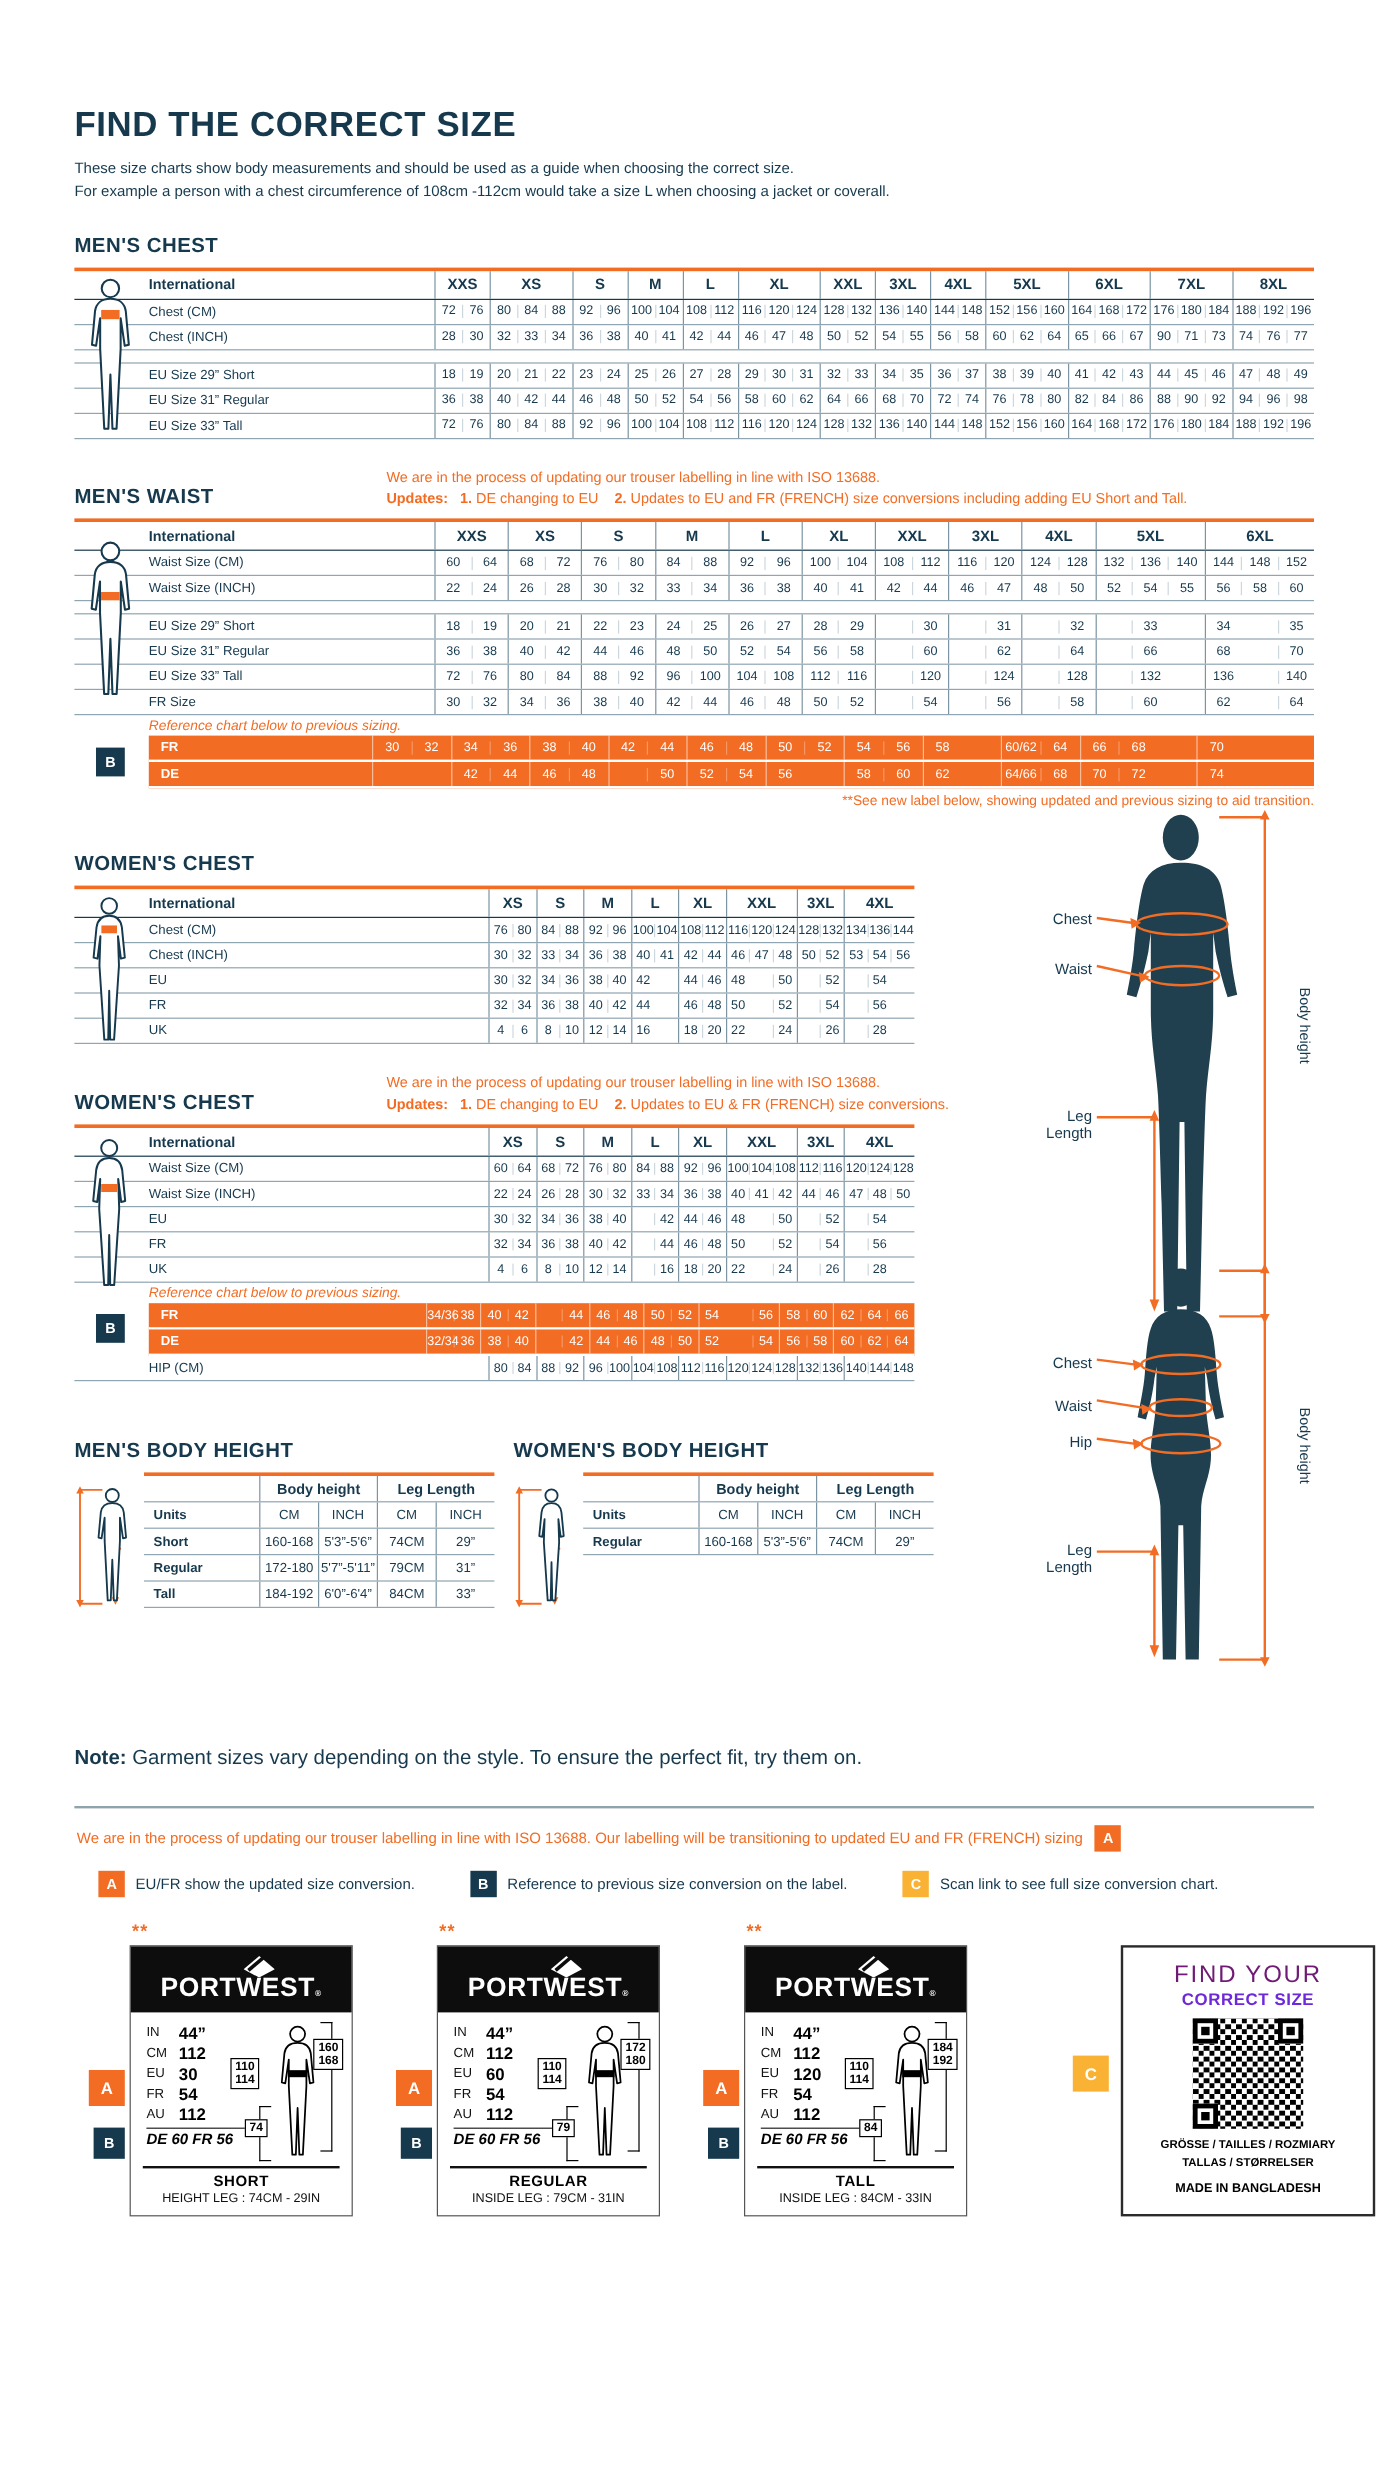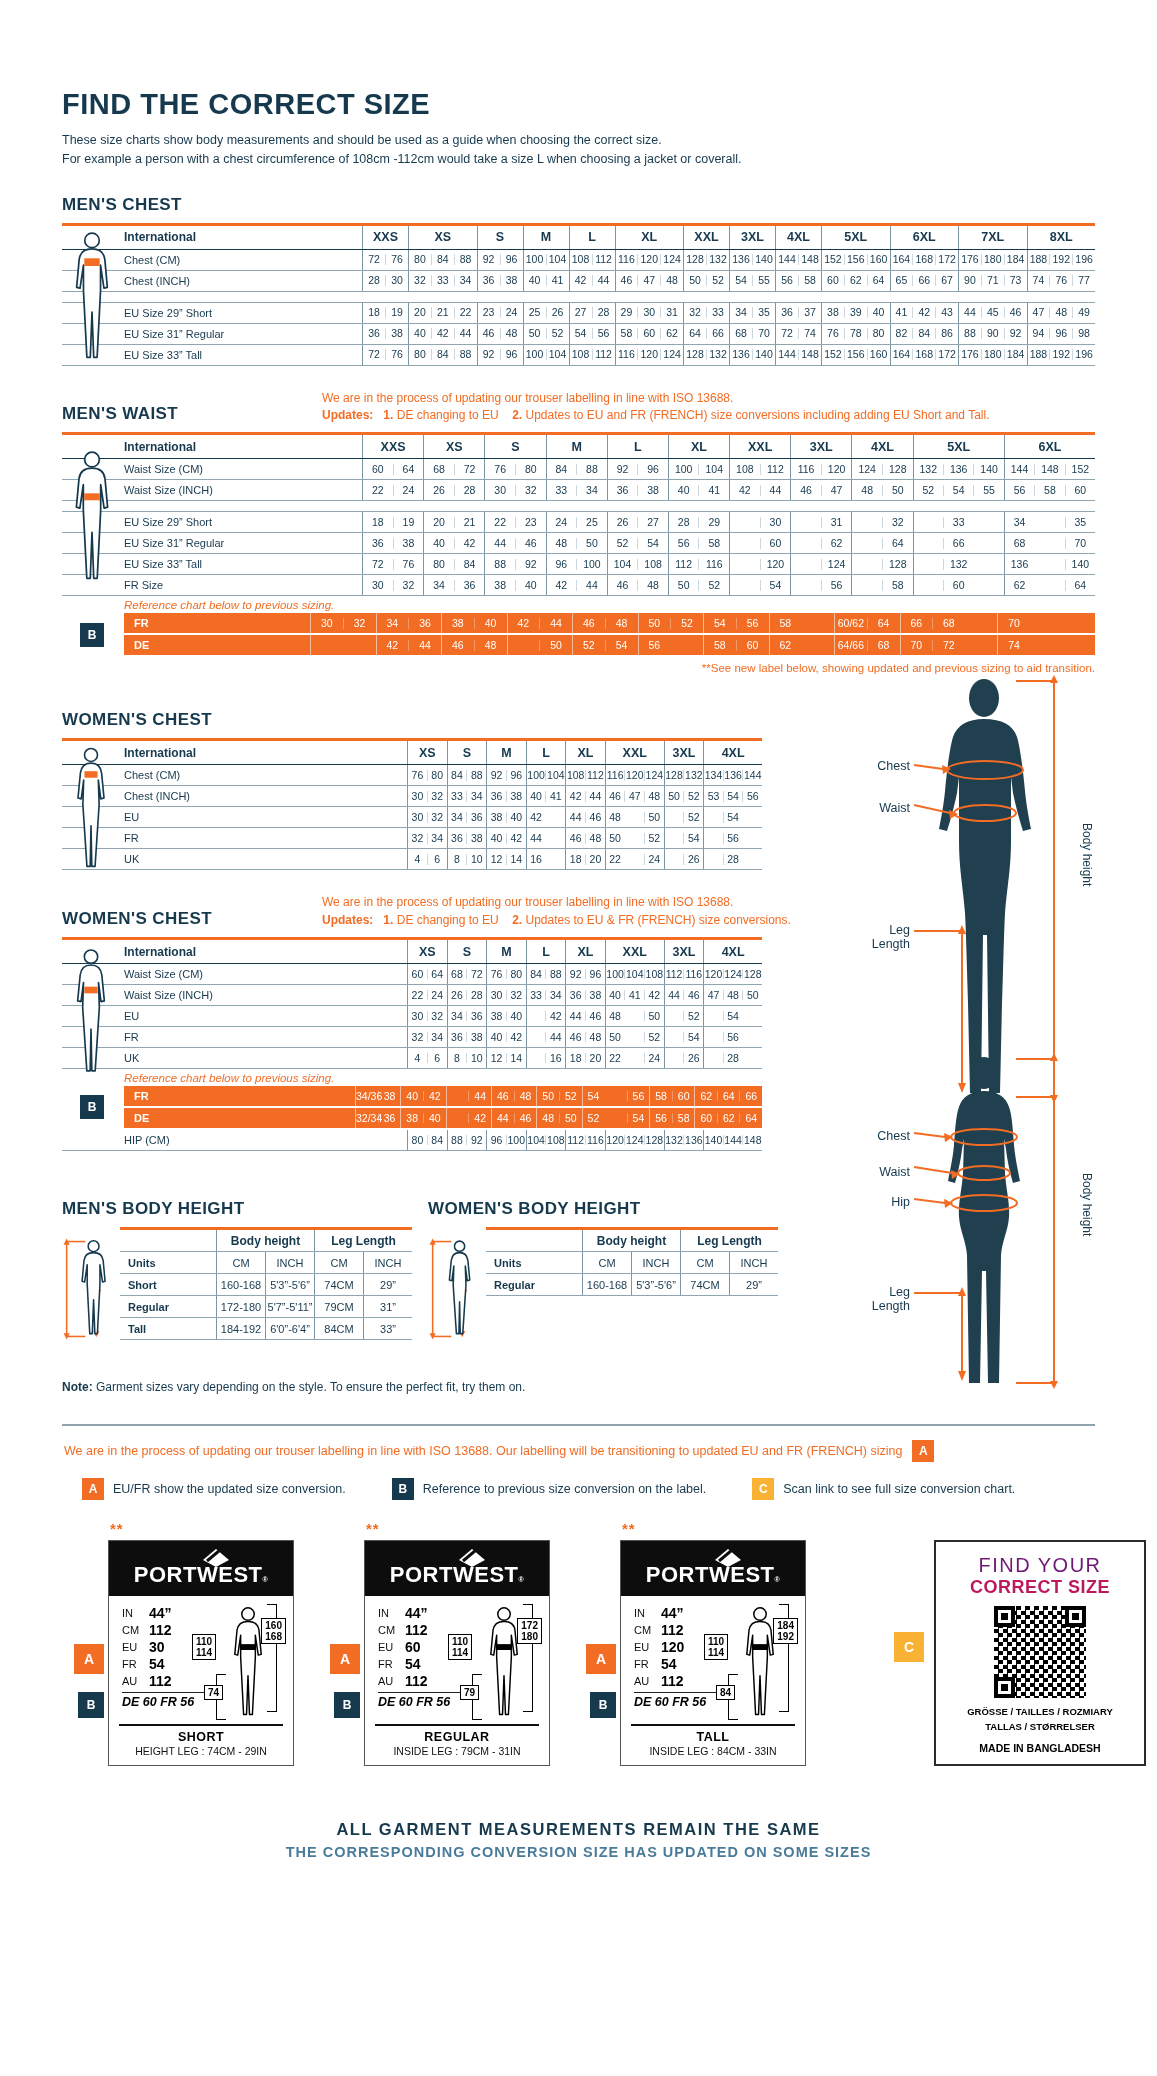--- a/index.html
+++ b/index.html
@@ -55,21 +55,21 @@
   .bh-wrap{position:relative;padding-left:58px;margin-top:8px;}
   .bh-fig{position:absolute;left:0;top:2px;}
   .bh-table{border-top:3px solid var(--orange);font-size:11px;color:var(--navy);width:292px;}
   .bh-tr{display:flex;border-bottom:1px solid var(--line);height:21px;align-items:stretch;}
   .bh-lab{width:88px;flex:0 0 88px;padding-left:8px;font-weight:bold;display:flex;align-items:center;}
   .bh-cell{width:49px;flex:1;text-align:center;border-left:1px solid var(--colline);display:flex;
            align-items:center;justify-content:center;}
   .bh-group{flex:2;text-align:center;font-weight:bold;font-size:12px;border-left:1px solid var(--colline);
             display:flex;align-items:center;justify-content:center;}
   
-  .note-line{margin-top:40px;font-size:12px;color:var(--navy);}
+  .note-line{margin-top:115px;font-size:17px;color:var(--navy);}
   .divider{height:2px;background:#8FA3AD;margin-top:30px;}
   
   .ind-h1{margin-top:44px;font-size:21px;font-weight:bold;color:var(--navy);letter-spacing:1px;}
   .ind-h2{font-size:31px;font-weight:bold;color:var(--orange);letter-spacing:1px;margin-top:2px;}
   .ind-para{margin:14px 0 0 2px;font-size:12.5px;color:var(--orange);display:flex;align-items:center;gap:10px;}
   .badge{width:22px;height:22px;display:inline-flex;align-items:center;justify-content:center;
          color:#fff;font-weight:bold;font-size:12px;flex:0 0 auto;}
   .badge.a{background:var(--orange);} .badge.b{background:var(--navy);} .badge.c{background:var(--amber);}
   .legend{display:flex;gap:46px;margin:16px 0 0 20px;align-items:center;}
   .leg-item{display:flex;align-items:center;gap:9px;font-size:12.5px;color:var(--navy);}
@@ -103,21 +103,21 @@
   .card-footer{border-top:2px solid #111;margin:2px 10px 0;padding-top:4px;text-align:center;height:40px;}
   .size-name{font-weight:bold;font-size:12.5px;letter-spacing:.5px;color:#000;}
   .inside-leg{font-size:10.5px;color:#111;margin-top:1px;}
   .lab-badge-a{position:absolute;left:-34px;top:104px;width:30px;height:30px;font-size:14px;}
   .lab-badge-b{position:absolute;left:-30px;top:152px;width:26px;height:26px;}
   
   .qr-wrap{position:relative;margin-left:58px;}
   .qr-card{width:212px;height:226px;border:2px solid #2b2b2b;box-sizing:border-box;text-align:center;
            padding-top:12px;background:#fff;}
   .qr-top{color:#701a75;font-size:20px;letter-spacing:1.5px;}
-  .qr-title{font-size:18px;font-weight:bold;color:#be185d;letter-spacing:.5px;}
+  .qr-title{font-size:14px;font-weight:bold;color:#6d28d9;letter-spacing:.5px;}
   .qr{margin:8px auto 6px;width:92px;height:92px;position:relative;
       background:conic-gradient(#000 0 90deg,#fff 90deg 180deg,#000 180deg 270deg,#fff 270deg);
       background-size:9px 9px;}
   .fd{position:absolute;width:21px;height:21px;border:4px solid #000;background:#fff;box-sizing:border-box;}
   .fd::after{content:"";position:absolute;inset:3px;background:#000;}
   .fd.tl{left:0;top:0;} .fd.tr{right:0;top:0;} .fd.bl{left:0;bottom:0;}
   .qr-lang{font-size:9.5px;font-weight:bold;color:#000;line-height:1.6;}
   .qr-made{font-size:10.5px;font-weight:bold;color:#000;margin-top:8px;}
   .qr-badge-c{position:absolute;left:-40px;top:92px;width:30px;height:30px;font-size:14px;}
   
@@ -1820,24 +1820,20 @@
         </div>
         <div class="qr-lang">
           <div>GRÖSSE / TAILLES / ROZMIARY</div>
           <div>TALLAS  / STØRRELSER</div>
         </div>
         <div class="qr-made">MADE IN BANGLADESH</div>
       </div>
     </div>
   </div>
 
-  <div class="footer">
-    <div class="foot-1">ALL GARMENT MEASUREMENTS REMAIN THE SAME</div>
-    <div class="foot-2">THE CORRESPONDING CONVERSION SIZE HAS UPDATED ON SOME SIZES</div>
-  </div>
 
  </div>
 
  <div class="figs">
 
    <svg class="sil-svg" style="top:0;" width="150" height="432" viewBox="0 0 150 432">
      <g fill="#20404F">
        <ellipse cx="72" cy="25" rx="15" ry="19"></ellipse>
        <path d="M72,46 C56,46 45,52 41,64 C38,74 35,96 33,118 C32,130 29,146 27,156 L35,158 C39,146 43,130 45,120 L47,104 L47,168 C47,196 51,214 53,240 C54,258 55,300 56,330 L58,420 L69,420 L71,262 L75,262 L77,420 L88,420 L90,330 C91,300 92,258 93,240 C95,214 99,196 99,168 L99,104 L101,120 C103,130 107,146 111,158 L119,156 C117,146 114,130 113,118 C111,96 108,74 105,64 C101,52 90,46 72,46 Z"></path>
      </g>

